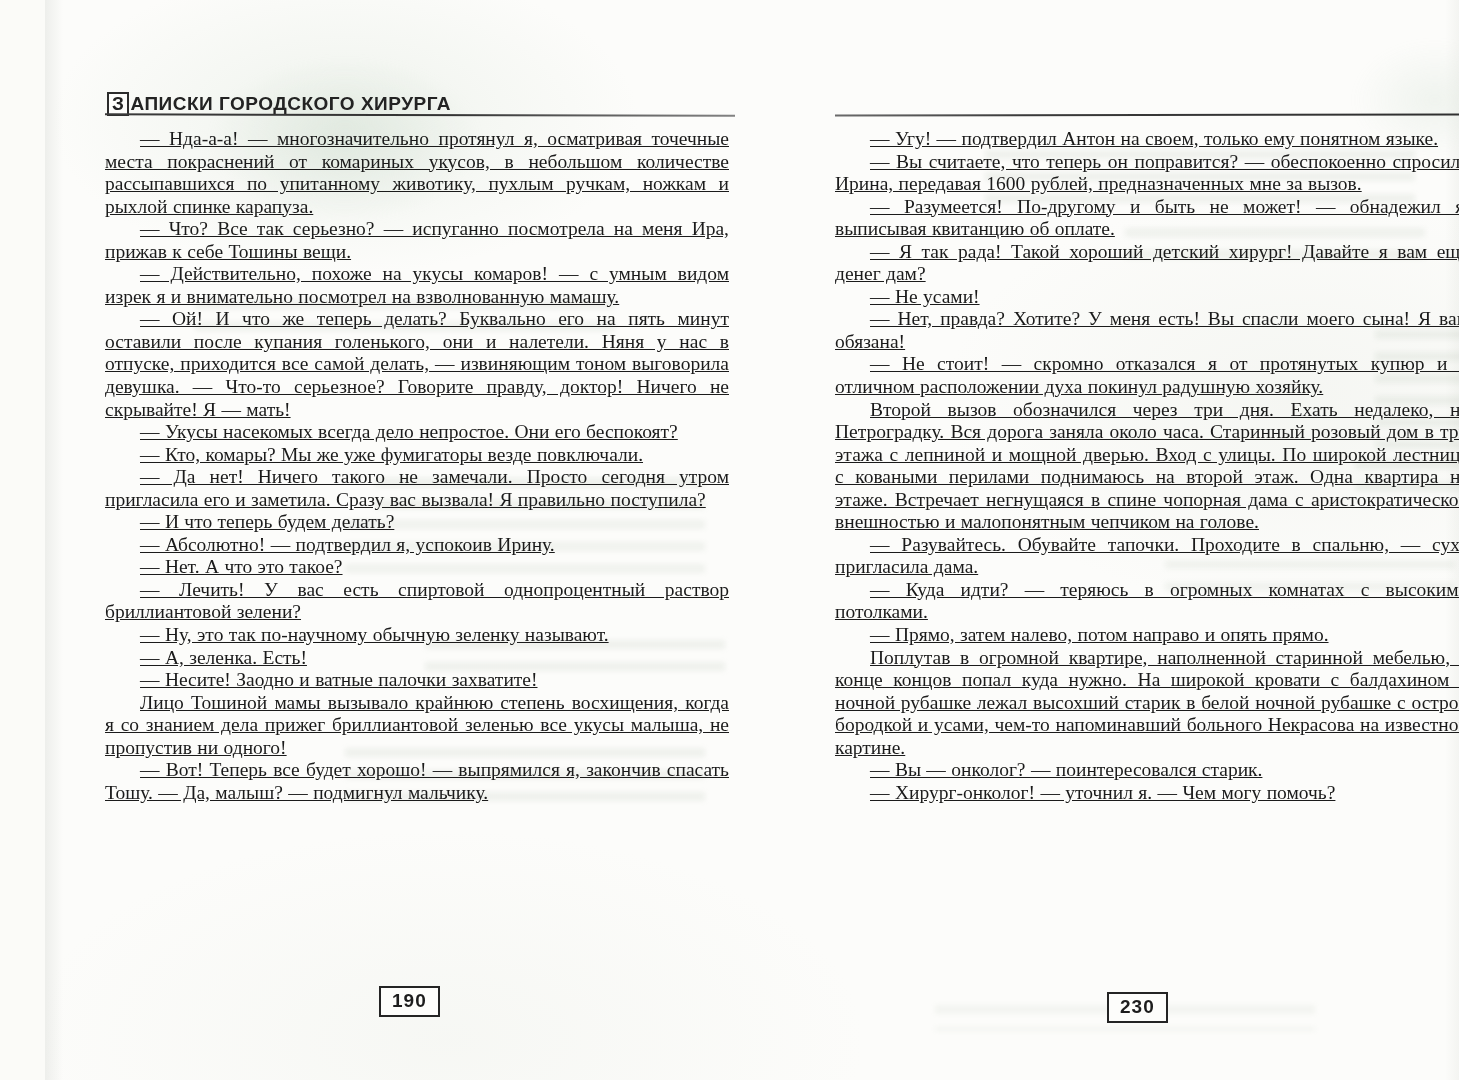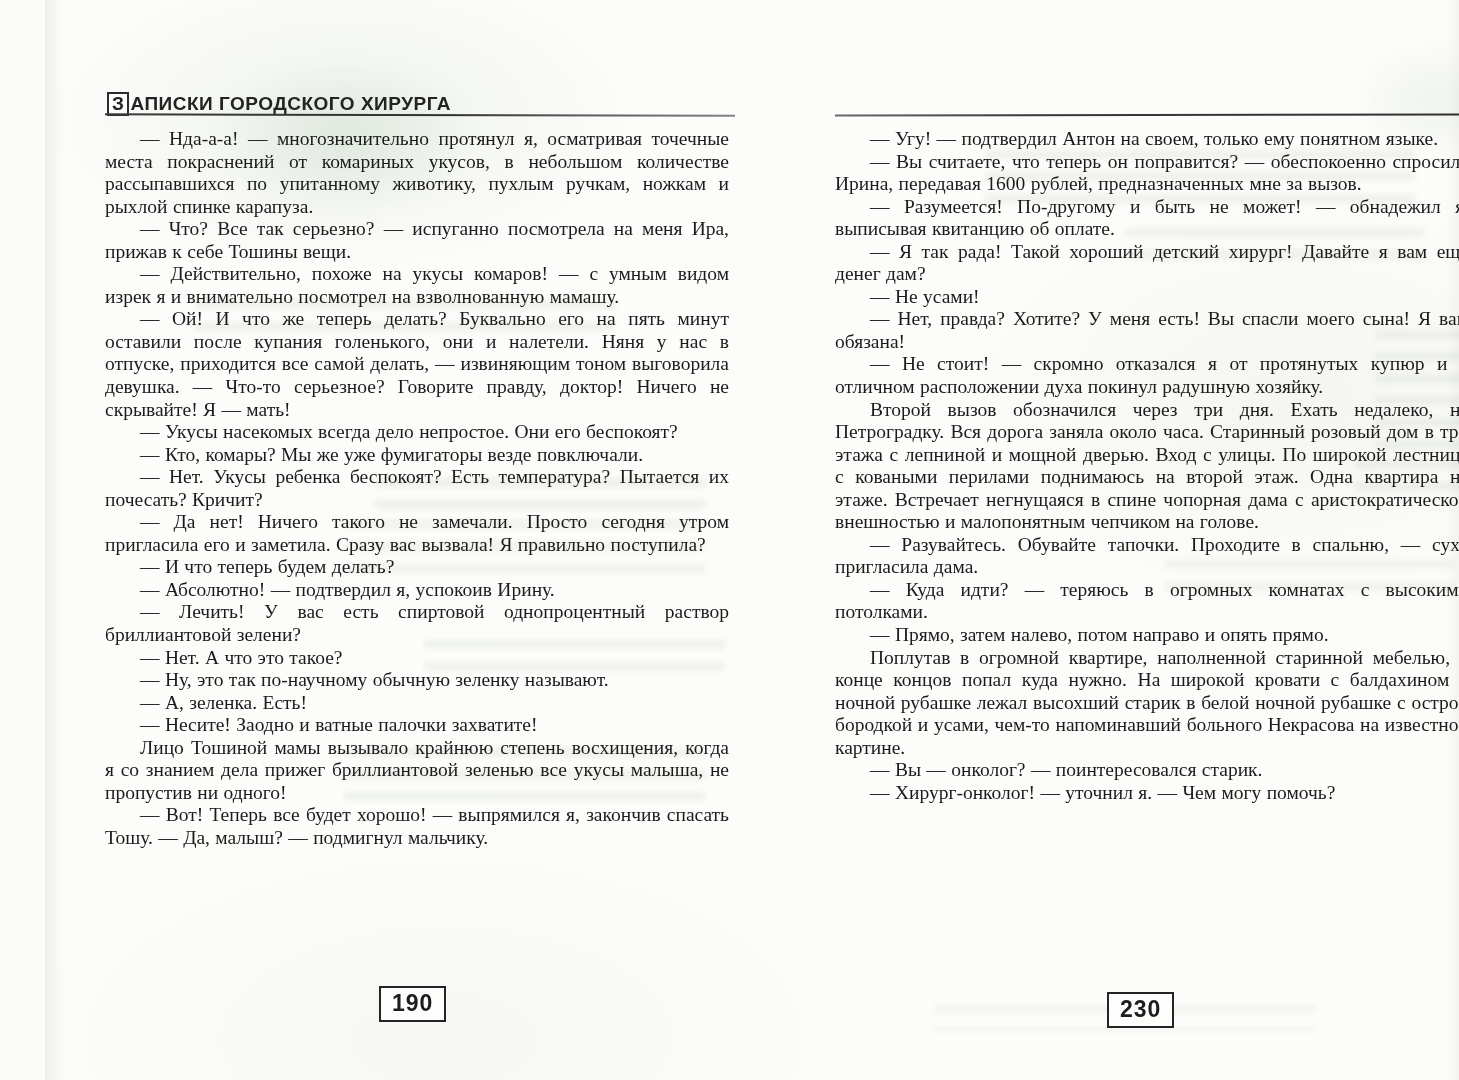--- a/index.html
+++ b/index.html
@@ -58,28 +58,29 @@
     font-size:19.5px;line-height:22.55px;
     color:#1b1b1b;
     text-align:justify;
   }
   .page-column.left{left:60px;width:624px;}
   .page-column.right{left:790px;width:634px;}
   .page-column p{
     margin:0;padding:0;
     text-indent:35px;
     word-spacing:0.5px;
+    text-decoration:underline;
   }
   
   .page-number-box{
     position:absolute;
     border:2px solid #242424;
     background:#fdfdfb;
     font-family:"Liberation Sans", sans-serif;
-    font-weight:bold;font-size:23px;color:#1d1d1d;
+    font-weight:bold;font-size:19px;color:#1d1d1d;
     padding:2px 11px 3px 11px;
     letter-spacing:1px;
   }
   .page-number-box.left{left:334px;top:986px;}
   .page-number-box.right{left:1062px;top:992px;}
   
   .ghost{
     position:absolute;
     filter:blur(2.5px);
     background:repeating-linear-gradient(
@@ -131,26 +132,25 @@
 
   <div class="head-rule right"></div>
 
   <div class="page-column left" lang="ru">
     <p>— Нда-а-а! — многозначительно протянул я, осматривая точечные места покраснений от комариных укусов, в небольшом количестве рассыпавшихся по упитанному животику, пухлым ручкам, ножкам и рыхлой спинке карапуза.</p>
     <p>— Что? Все так серьезно? — испуганно посмотрела на меня Ира, прижав к себе Тошины вещи.</p>
     <p>— Действительно, похоже на укусы комаров! — с умным видом изрек я и внимательно посмотрел на взволнованную мамашу.</p>
     <p>— Ой! И что же теперь делать? Буквально его на пять минут оставили после купания голенького, они и налетели. Няня у нас в отпуске, приходится все самой делать, — извиняющим тоном выговорила девушка. — Что-то серьезное? Говорите правду, доктор! Ничего не скрывайте! Я — мать!</p>
     <p>— Укусы насекомых всегда дело непростое. Они его беспокоят?</p>
     <p>— Кто, комары? Мы же уже фумигаторы везде повключали.</p>
-    <p>— Нет. Укусы ребенка беспокоят? Есть температура? Пытается их почесать? Кричит?</p>
     <p>— Да нет! Ничего такого не замечали. Просто сегодня утром пригласила его и заметила. Сразу вас вызвала! Я правильно поступила?</p>
     <p>— И что теперь будем делать?</p>
     <p>— Абсолютно! — подтвердил я, успокоив Ирину.</p>
+    <p>— Нет. А что это такое?</p>
     <p>— Лечить! У вас есть спиртовой однопроцентный раствор бриллиантовой зелени?</p>
-    <p>— Нет. А что это такое?</p>
     <p>— Ну, это так по-научному обычную зеленку называют.</p>
     <p>— А, зеленка. Есть!</p>
     <p>— Несите! Заодно и ватные палочки захватите!</p>
     <p>Лицо Тошиной мамы вызывало крайнюю степень восхищения, когда я со знанием дела прижег бриллиантовой зеленью все укусы малыша, не пропустив ни одного!</p>
     <p>— Вот! Теперь все будет хорошо! — выпрямился я, закончив спасать Тошу. — Да, малыш? — подмигнул мальчику.</p>
   </div>
 
   <div class="page-column right" lang="ru">
     <p>— Угу! — подтвердил Антон на своем, только ему понятном языке.</p>
     <p>— Вы считаете, что теперь он поправится? — обеспокоенно спросила Ирина, передавая 1600 рублей, предназначенных мне за вызов.</p>

